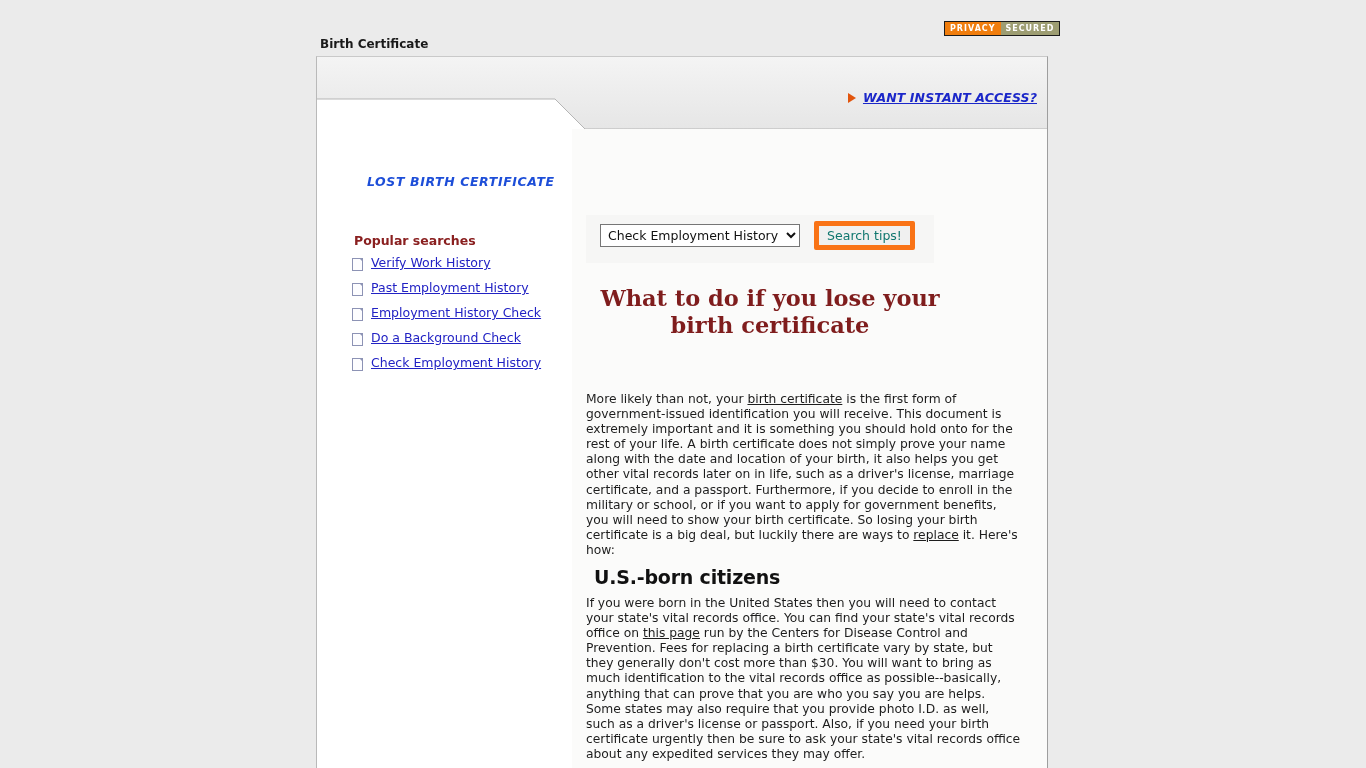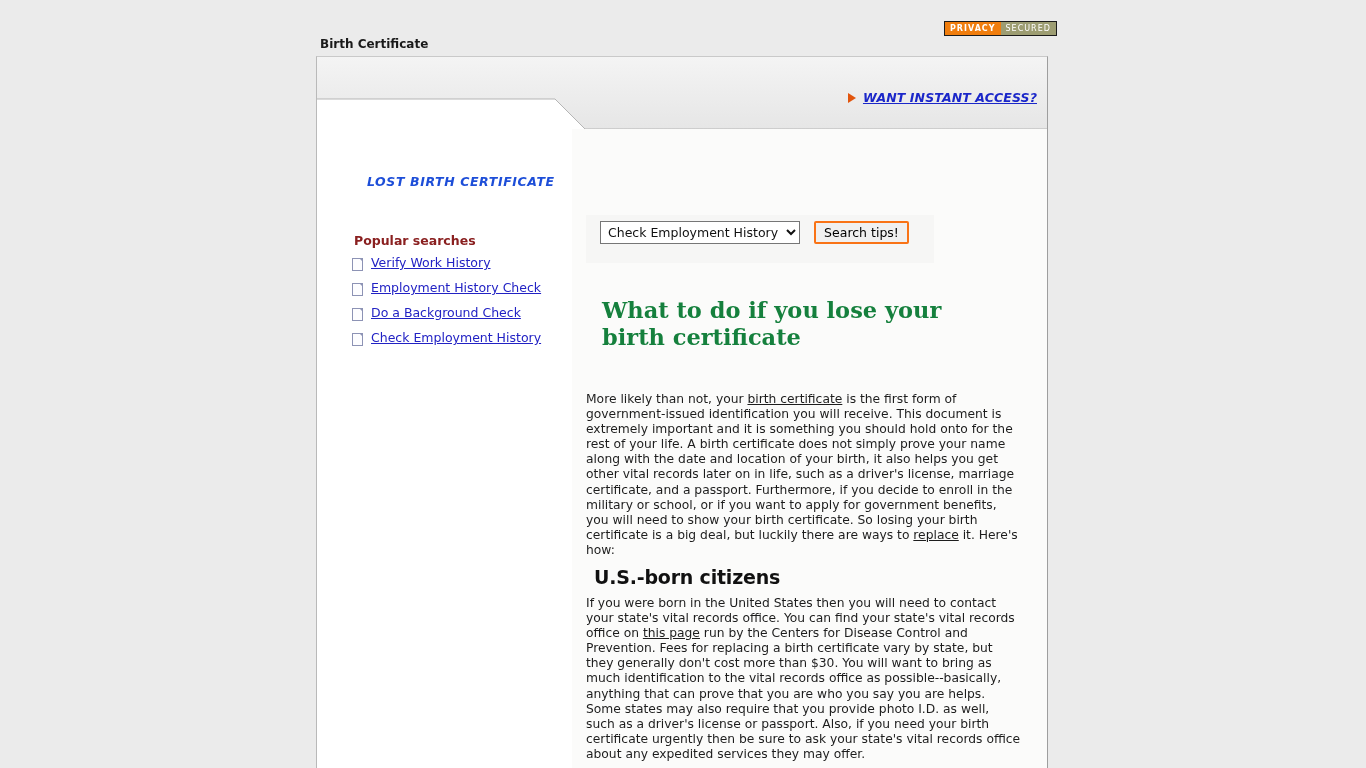--- a/index.html
+++ b/index.html
@@ -60,21 +60,21 @@
   .privacy-badge .pb-left {
     background: #f07d0d;
     color: #ffffff;
     padding: 0 5px;
     font-weight: bold;
   }
   .privacy-badge .pb-right {
     background: #9d9d72;
     color: #ffffff;
     padding: 0 5px;
-    font-weight: normal;
+    font-weight: bold;
   }
 
   
   .page {
     position: absolute;
     left: 316px;
     top: 56px;
     width: 732px;
     height: 712px;
     background: #ffffff;
@@ -225,37 +225,38 @@
     border: 1px solid #767676;
     background: #ffffff;
     color: #111;
   }
   .search-btn {
     font-family: "DejaVu Sans", sans-serif;
     font-size: 12.5px;
     padding: 2px 8px;
     margin-left: 9px;
     background: #f0f0f0;
-    border: 2px solid #f97316;
-    color: #000000;
+    border: 5px solid #f97316;
+    color: #0f766e;
     border-radius: 2px;
     cursor: pointer;
   }
 
   h1.main-head {
     position: absolute;
     left: 14px;
     top: 152px;
     width: 360px;
-    margin: 16px;
+    margin: 4px;
     font-family: "DejaVu Serif", serif;
     font-size: 22.5px;
     line-height: 27px;
     font-weight: bold;
-    color: #15803d;
+    color: #7f1d1d;
+    text-align: center;
   }
 
   .body-text {
     position: absolute;
     left: 14px;
     width: 435px;
     font-family: "DejaVu Sans", sans-serif;
     font-size: 12.3px;
     line-height: 15.1px;
     color: #1d1d1d;
@@ -308,20 +309,24 @@
   <div class="sidebar">
     <div class="lost-title">LOST BIRTH CERTIFICATE</div>
     <div class="popular-title">Popular searches</div>
     <ul class="pop-list">
       <li>
         <span class="doc-icon"></span>
         <a href="#">Verify Work History</a>
       </li>
       <li>
         <span class="doc-icon"></span>
+        <a href="#">Past Employment History</a>
+      </li>
+      <li>
+        <span class="doc-icon"></span>
         <a href="#">Employment History Check</a>
       </li>
       <li>
         <span class="doc-icon"></span>
         <a href="#">Do a Background Check</a>
       </li>
       <li>
         <span class="doc-icon"></span>
         <a href="#">Check Employment History</a>
       </li>

